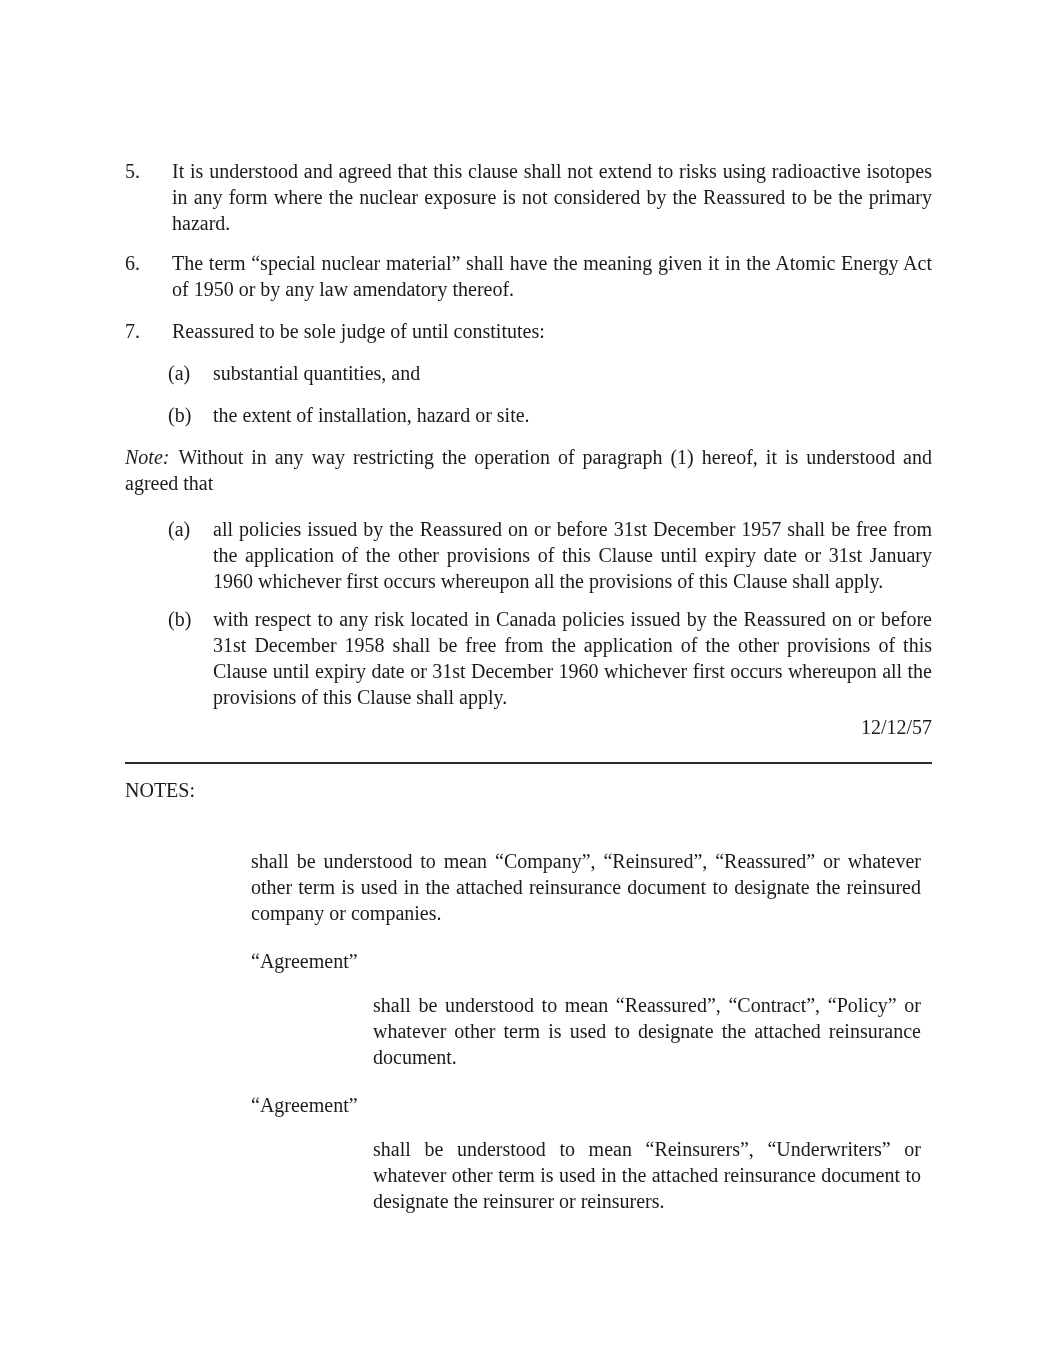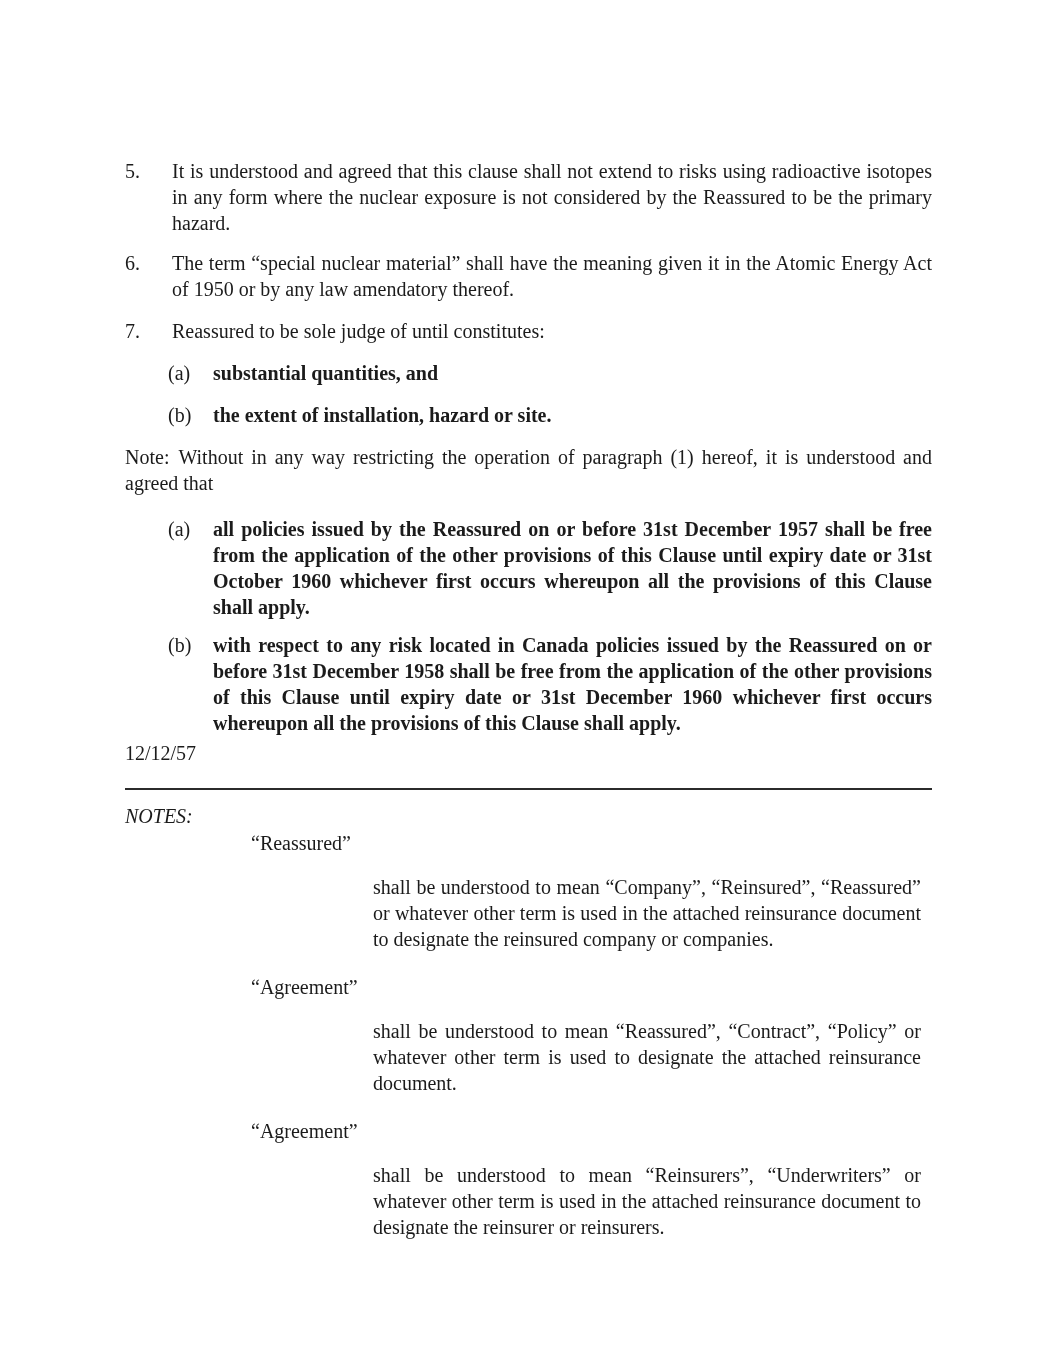--- a/index.html
+++ b/index.html
@@ -40,46 +40,45 @@
     margin-left: 43px;
     margin-bottom: 16px;
   }
   .sub .lbl {
     flex: none;
     width: 45px;
   }
   .sub .text {
     flex: 1;
     text-align: justify;
-    font-weight: bold;
   }
   .note-para {
     text-align: justify;
     margin: 0 0 20px 0;
   }
   .note-label {
+    font-style: italic;
     padding-right: 9px;
     margin-top: 15px;
   }
   .sub.note-a { margin-bottom: 12px; }
   .sub.note-b { margin-bottom: 4px; }
-  .sig-line { line-height: 26px; }
+  .sig-line { line-height: 26px; text-align: right; }
   .divider {
     border: none;
     border-top: 2px solid #2b2b2b;
     margin: 22px 0 0 0;
   }
   .notes-row {
     display: flex;
     margin-top: 13px;
   }
   .notes-label {
     flex: none;
     width: 126px;
-    font-style: italic;
   }
   .notes-content { flex: 1; }
   .terms { margin-top: 27px; }
   .term-row {
     display: flex;
     margin-bottom: 22px;
   }
   .term-name {
     flex: none;
     width: 122px;
@@ -118,39 +117,38 @@
 
   <div class="sub">
     <div class="lbl">(b)</div>
     <div class="text">the extent of installation, hazard or site.</div>
   </div>
 
   <p class="note-para"><span class="note-label">Note:</span><span>Without in any way restricting the operation of paragraph (1) hereof, it is understood and agreed that</span></p>
 
   <div class="sub note-a">
     <div class="lbl">(a)</div>
-    <div class="text">all policies issued by the Reassured on or before 31st December 1957 shall be free from the application of the other provisions of this Clause until expiry date or 31st October 1960 whichever first occurs whereupon all the provisions of this Clause shall apply.</div>
+    <div class="text">all policies issued by the Reassured on or before 31st December 1957 shall be free from the application of the other provisions of this Clause until expiry date or 31st January 1960 whichever first occurs whereupon all the provisions of this Clause shall apply.</div>
   </div>
 
   <div class="sub note-b">
     <div class="lbl">(b)</div>
     <div class="text">with respect to any risk located in Canada policies issued by the Reassured on or before 31st December 1958 shall be free from the application of the other provisions of this Clause until expiry date or 31st December 1960 whichever first occurs whereupon all the provisions of this Clause shall apply.</div>
   </div>
 
   <div class="sig-line">12/12/57</div>
 
   <hr class="divider">
 
   <div class="notes-row">
     <div class="notes-label">NOTES:</div>
     <div class="notes-content">
       <div class="terms">
 
         <div class="term-row">
-          <div class="term-name">“Reassured”</div>
           <div class="term-def">shall be understood to mean “Company”, “Reinsured”, “Reassured” or whatever other term is used in the attached reinsurance document to designate the reinsured company or companies.</div>
         </div>
 
         <div class="term-row">
           <div class="term-name">“Agreement”</div>
           <div class="term-def">shall be understood to mean “Reassured”, “Contract”, “Policy” or whatever other term is used to designate the attached reinsurance document.</div>
         </div>
 
         <div class="term-row">
           <div class="term-name">“Agreement”</div>

